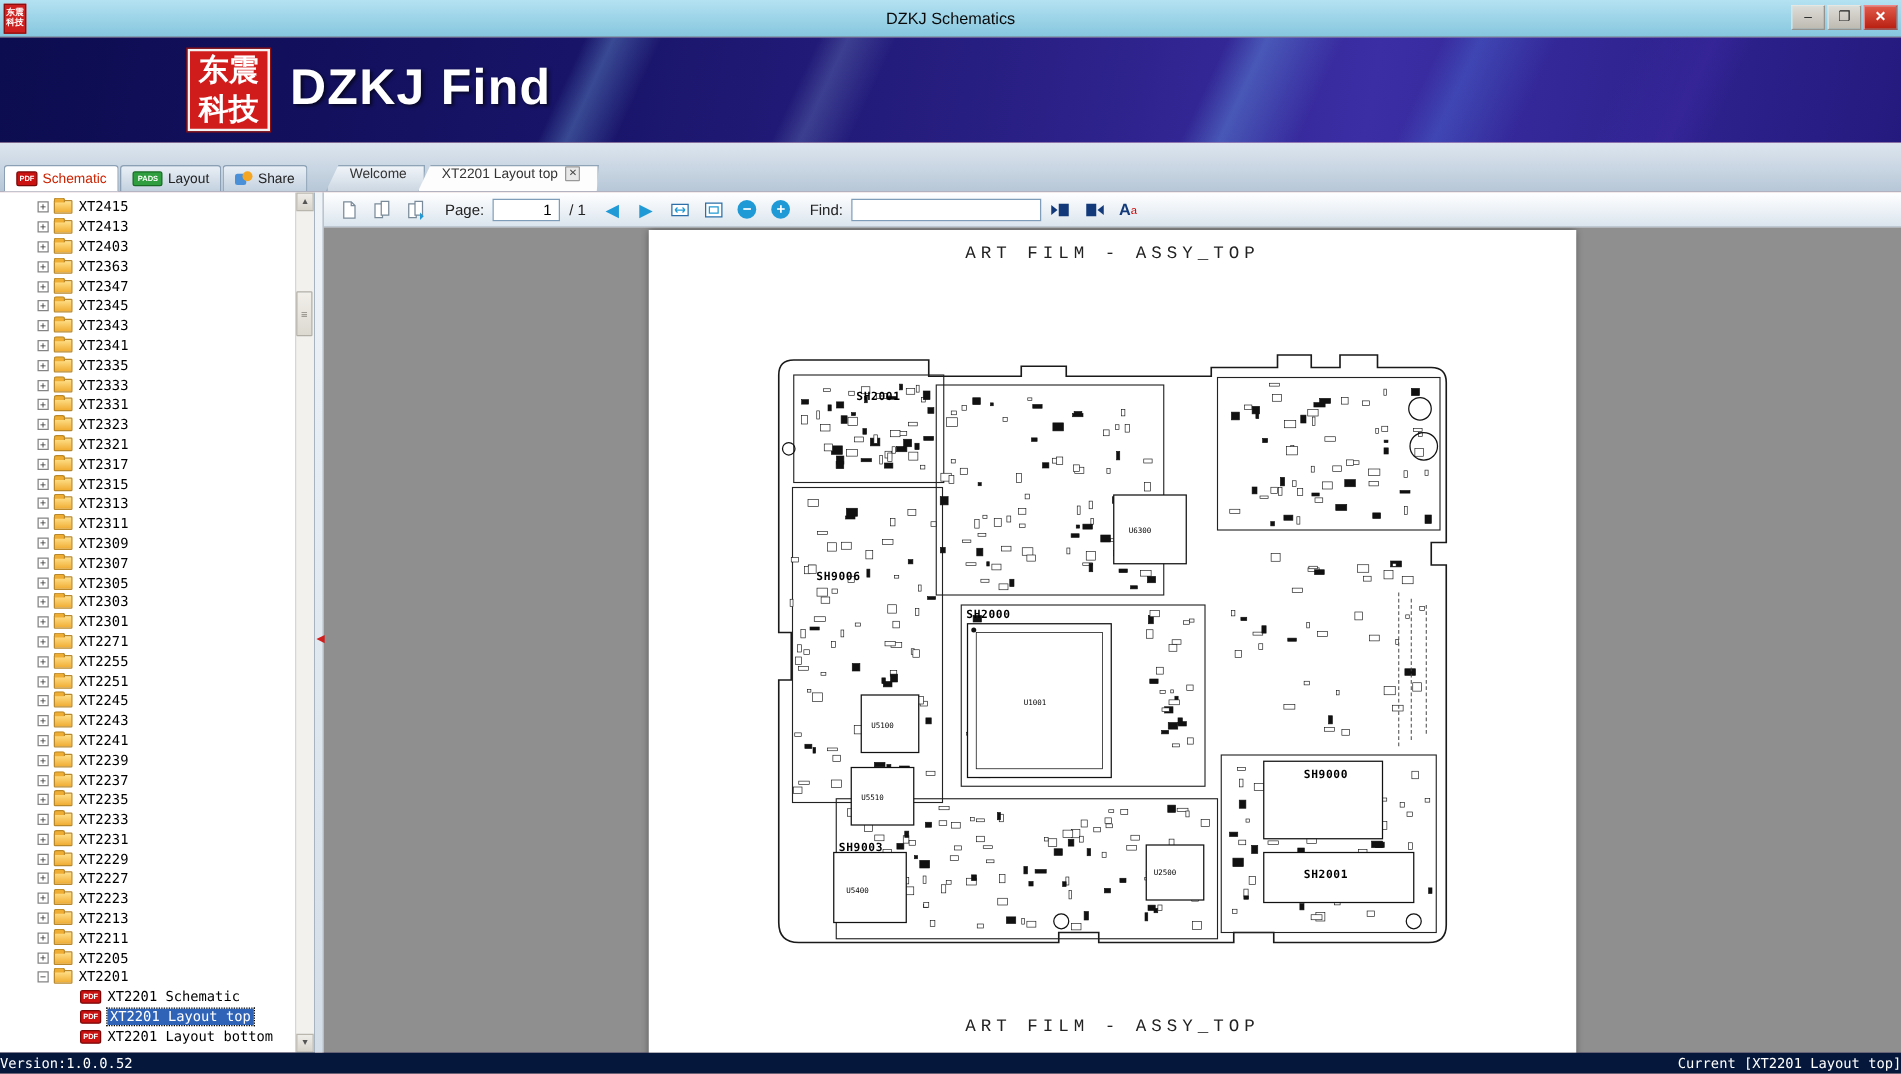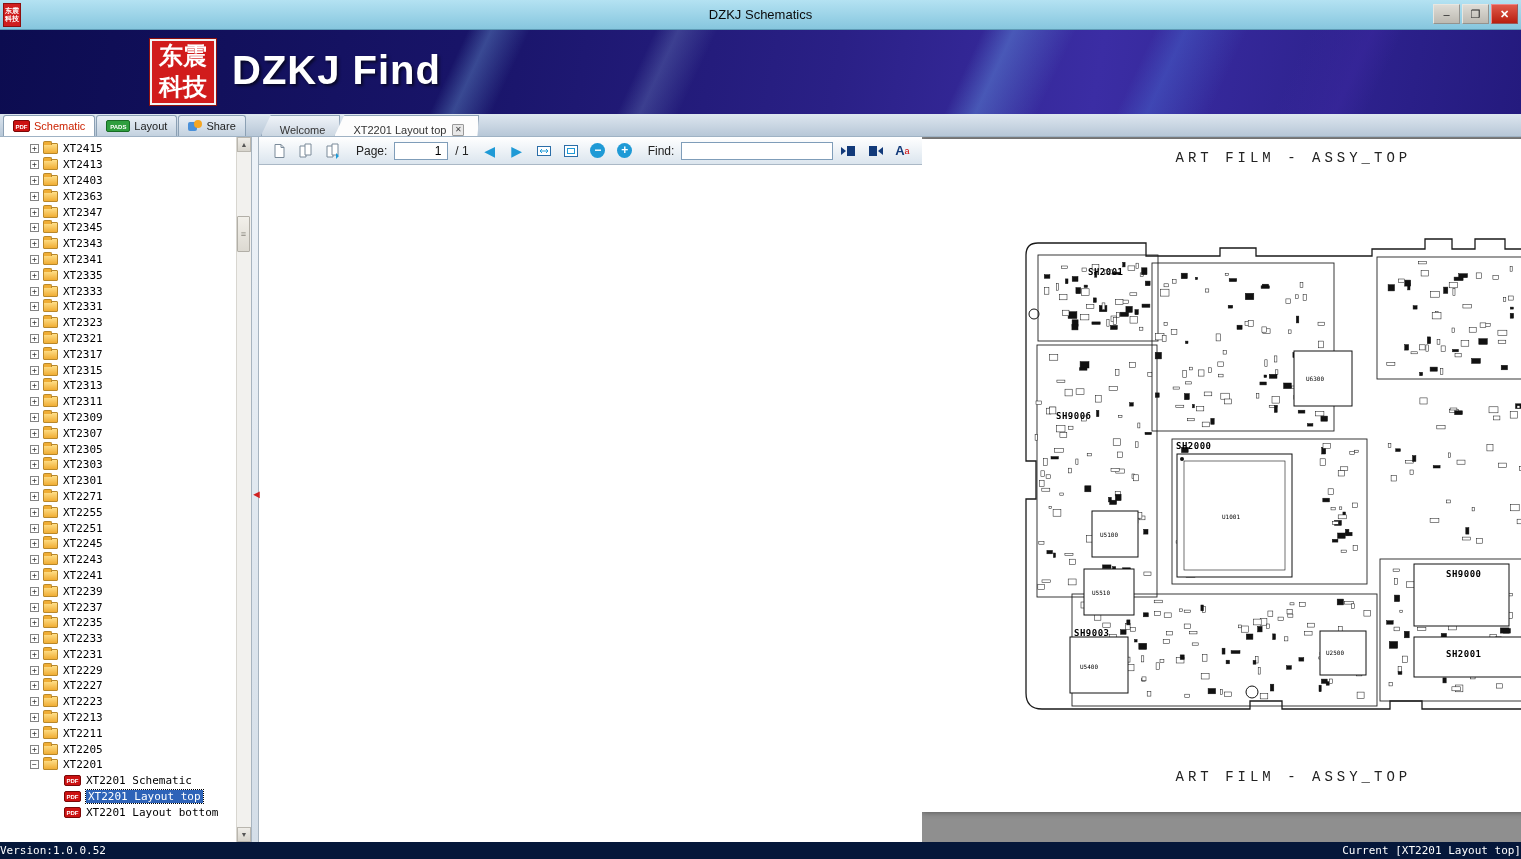--- a/index.html
+++ b/index.html
@@ -30,35 +30,35 @@
   }
   .logo-box { position:absolute; left:150px; top:9px; width:66px; height:66px; background:#d11c1c;
               border:2px solid #f3f3f3; outline:1px solid #8d0f0f; color:#fff; text-align:center;
               font-weight:bold; font-size:24px; line-height:31px; font-family:"DejaVu Sans",sans-serif; }
   .brand { position:absolute; left:232px; top:18px; color:#fff; font-size:40px; font-weight:bold;
            text-shadow:2px 2px 3px rgba(0,0,0,.6); letter-spacing:1px; }
   .tagline { position:absolute; right:115px; top:26px; color:#f2f2ff; font-size:29px; font-weight:bold;
              text-shadow:2px 2px 3px rgba(0,0,0,.55); letter-spacing:.5px; }
 
   
-  .tabbar { height:23px; flex:none; background:linear-gradient(#dde6ef,#b7c7d7); display:flex; align-items:flex-end;
+  .tabbar { height:40px; flex:none; background:linear-gradient(#dde6ef,#b7c7d7); display:flex; align-items:flex-end;
             padding-left:3px; border-bottom:1px solid #9fb2c4; }
   .modetab { display:flex; align-items:center; gap:4px; height:21px; padding:0 9px;
              background:linear-gradient(#e9eff6,#c3d1df); border:1px solid #8ba0b4; border-bottom:none;
              border-radius:3px 3px 0 0; font-size:11px; color:#222; margin-right:1px; cursor:default; }
   .modetab.active { background:#fff; color:#cc2200; }
   .badge { display:inline-block; height:12px; border-radius:2px; color:#fff; font-weight:bold;
            font-size:6px; line-height:12px; text-align:center; }
   .badge.pdf { width:17px; background:#cc1111; border:1px solid #7a0808; }
   .badge.pads { width:24px; background:#2e9e3e; border:1px solid #176b24; }
   .share-ico { width:14px; height:12px; position:relative; }
   .share-ico::before { content:""; position:absolute; left:0; top:2px; width:9px; height:9px; background:#4a90d9; border-radius:2px; }
   .share-ico::after { content:""; position:absolute; right:0; top:0; width:8px; height:8px; background:#f5a623; border-radius:50%; }
   .docgap { width:14px; }
-  .doctab { position:relative; height:21px; display:flex; align-items:flex-end; gap:6px; padding:0 14px 0 18px;
+  .doctab { position:relative; height:21px; display:flex; align-items:flex-start; gap:6px; padding:0 14px 0 18px;
             font-size:11px; color:#333; background:linear-gradient(#f0f4f9,#ccd7e2);
             clip-path:polygon(10px 0,100% 0,calc(100% - 2px) 100%,0 100%); margin-right:-6px; cursor:default;
             border:1px solid #90a4b8; border-bottom:none; }
   .doctab.active { background:#fdfdfd; z-index:2; }
   .tabclose { width:12px; height:12px; border:1px solid #999; background:#e8e8e8; color:#444;
               font-size:8px; line-height:10px; text-align:center; border-radius:1px; }
 
   
   .main { flex:1; display:flex; min-height:0; background:#fff; }
   .sidebar { width:252px; flex:none; display:flex; border-right:1px solid #a7b4c0; background:#fff; }
@@ -80,21 +80,21 @@
   .sb-btn { height:15px; flex:none; background:linear-gradient(#efede8,#d7d4cc); border:1px solid #b9b6ae;
             font-size:7px; line-height:13px; text-align:center; color:#555; }
   .sb-track { flex:1; position:relative; }
   .sb-thumb { position:absolute; top:64px; left:0; width:13px; height:36px; background:linear-gradient(#f2f0ea,#dcd9d1);
               border:1px solid #b2afa7; border-radius:1px; color:#8a877f; font-size:9px; line-height:34px; text-align:center; }
 
   .splitter { width:7px; flex:none; background:linear-gradient(#eef3f8,#d4dee8); border-right:1px solid #a7b4c0; position:relative; }
   .splitter .arrow { position:absolute; top:352px; left:-1px; color:#d01f1f; font-size:11px; line-height:11px; }
 
   
-  .content { flex:1; display:flex; min-width:0; }
+  .content { flex:1; display:flex; flex-direction:column; min-width:0; }
   .toolbar { height:28px; flex:none; background:linear-gradient(#ffffff,#dbe5ee); border-bottom:1px solid #aab8c6;
              display:flex; align-items:center; gap:3px; padding:0 8px; font-size:12px; color:#222; }
   .tbtn { width:24px; height:23px; display:flex; align-items:center; justify-content:center; border-radius:2px; cursor:default; }
   .tlabel { margin:0 4px 0 8px; }
   .page-input { width:54px; height:18px; border:1px solid #7f9db9; font-size:12px; text-align:right; padding-right:6px; }
   .page-total { margin:0 6px 0 4px; }
   .navarrow { font-size:14px; color:#1f9ad6; }
   .zoomcircle { width:15px; height:15px; border-radius:50%; background:#1f9ad6; color:#fff; font-weight:bold;
                 font-size:12px; line-height:14px; text-align:center; }
   .find-input { width:152px; height:18px; border:1px solid #7f9db9; font-size:12px; padding:0 4px; }

